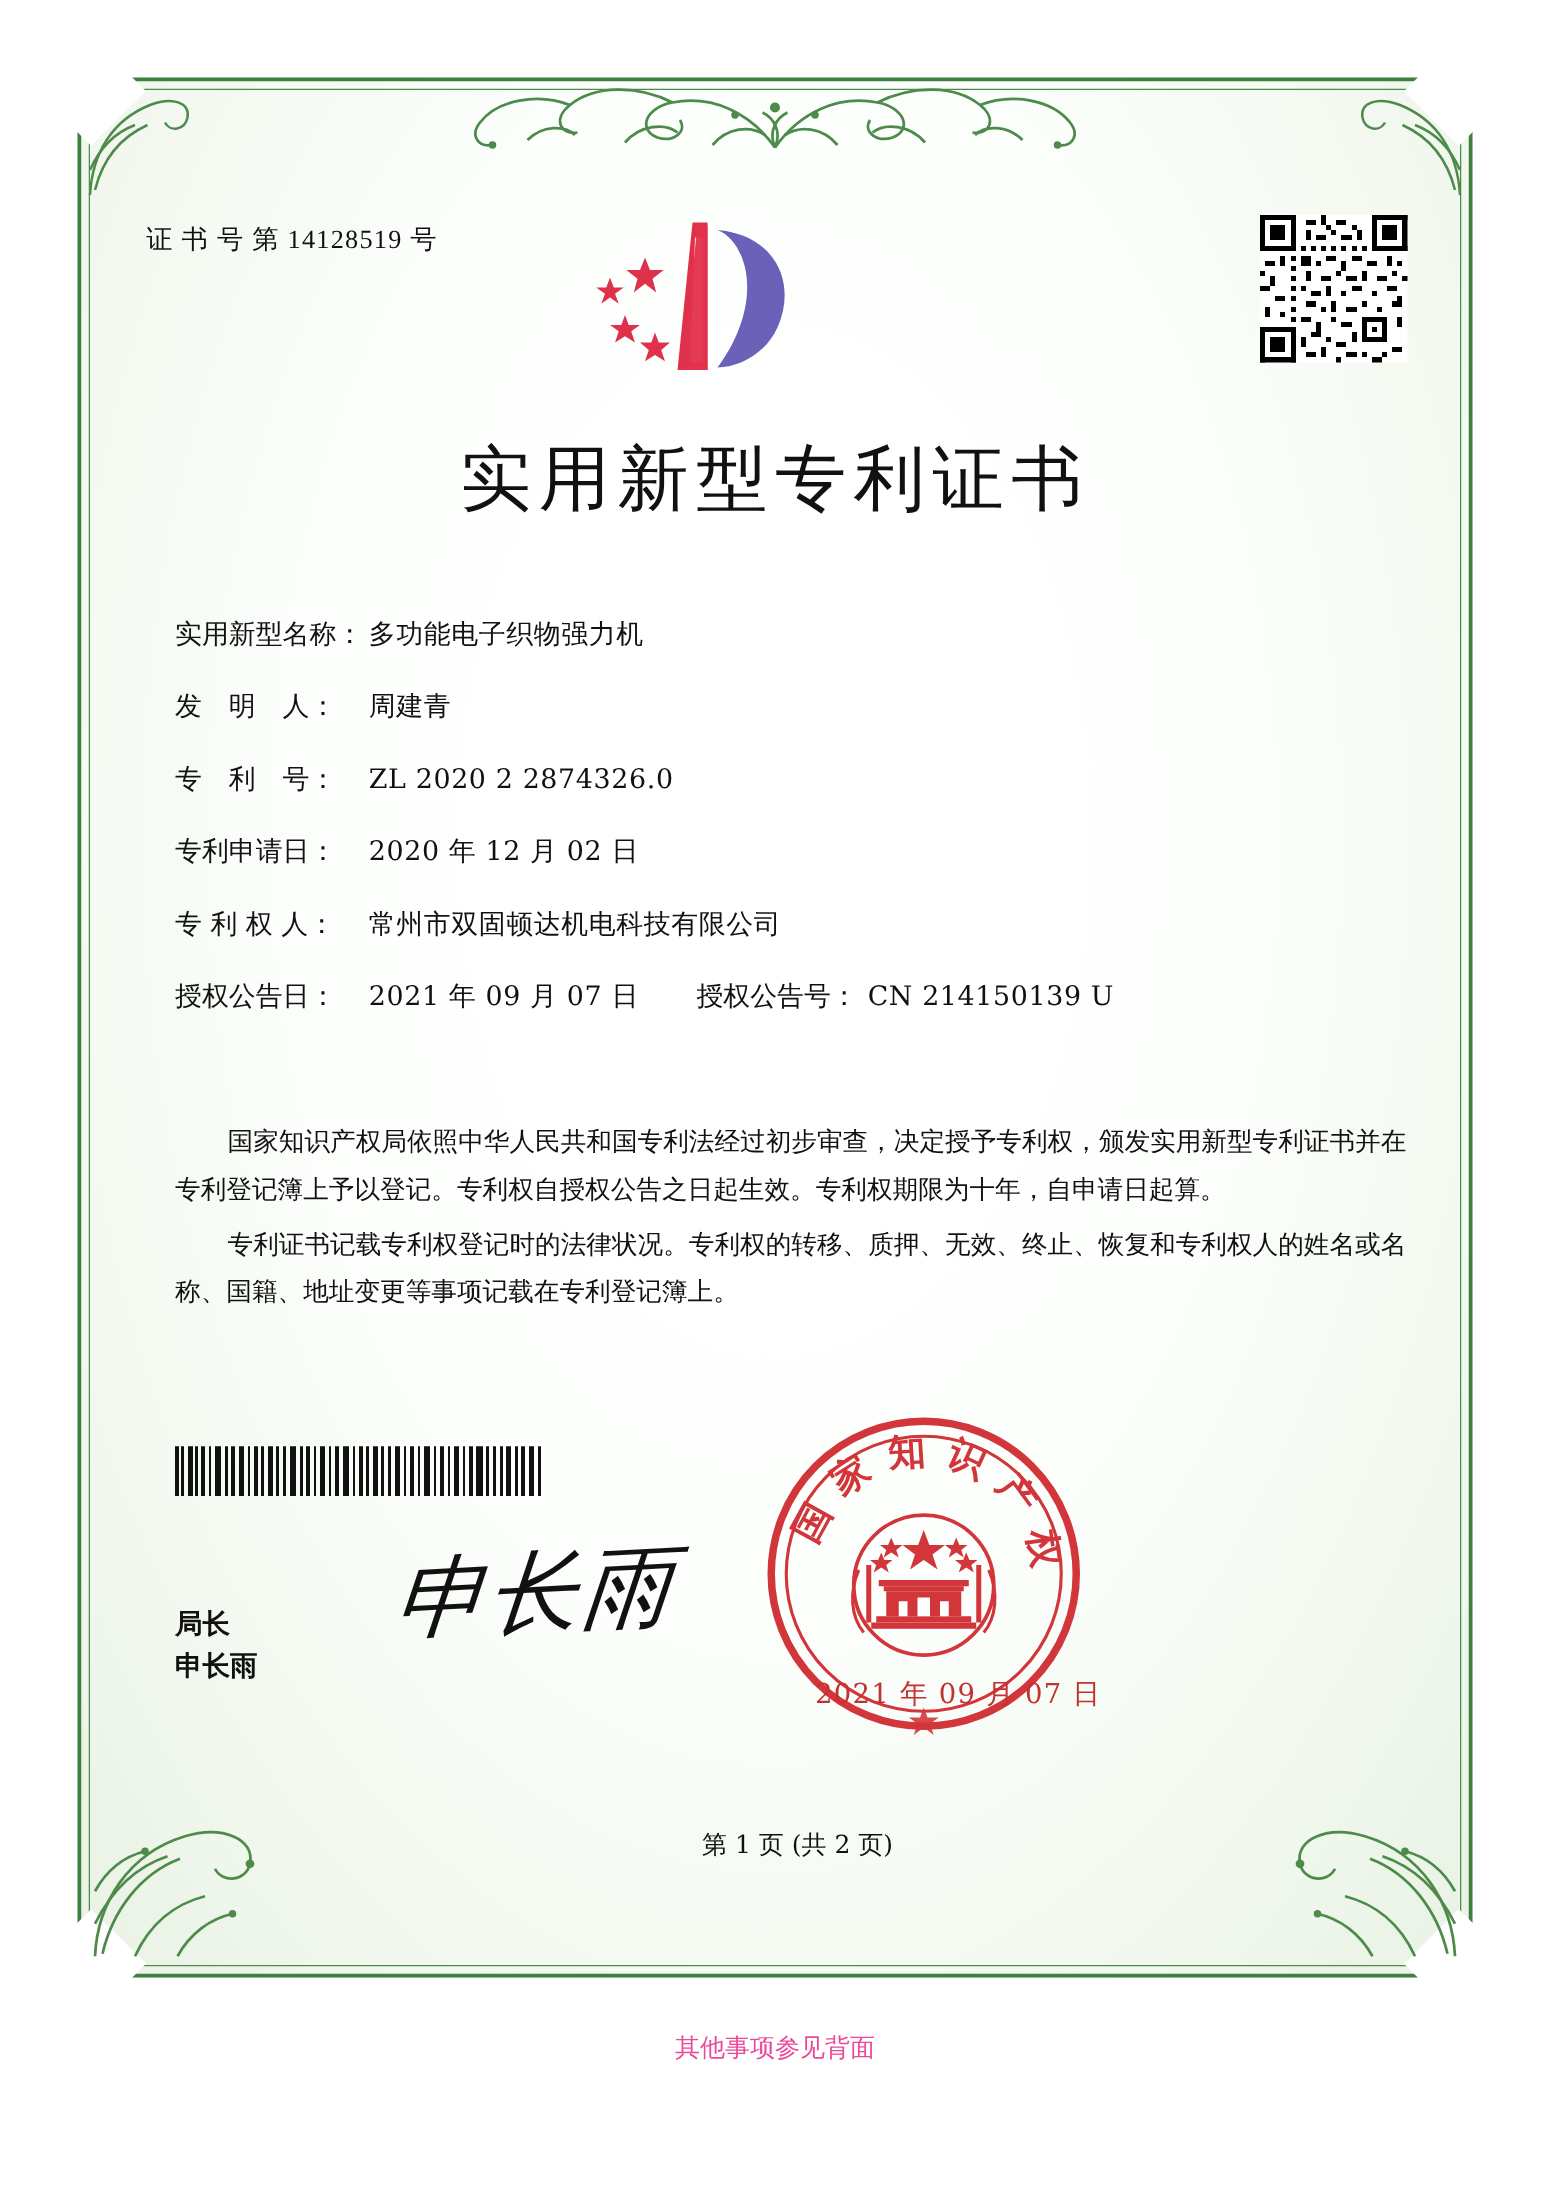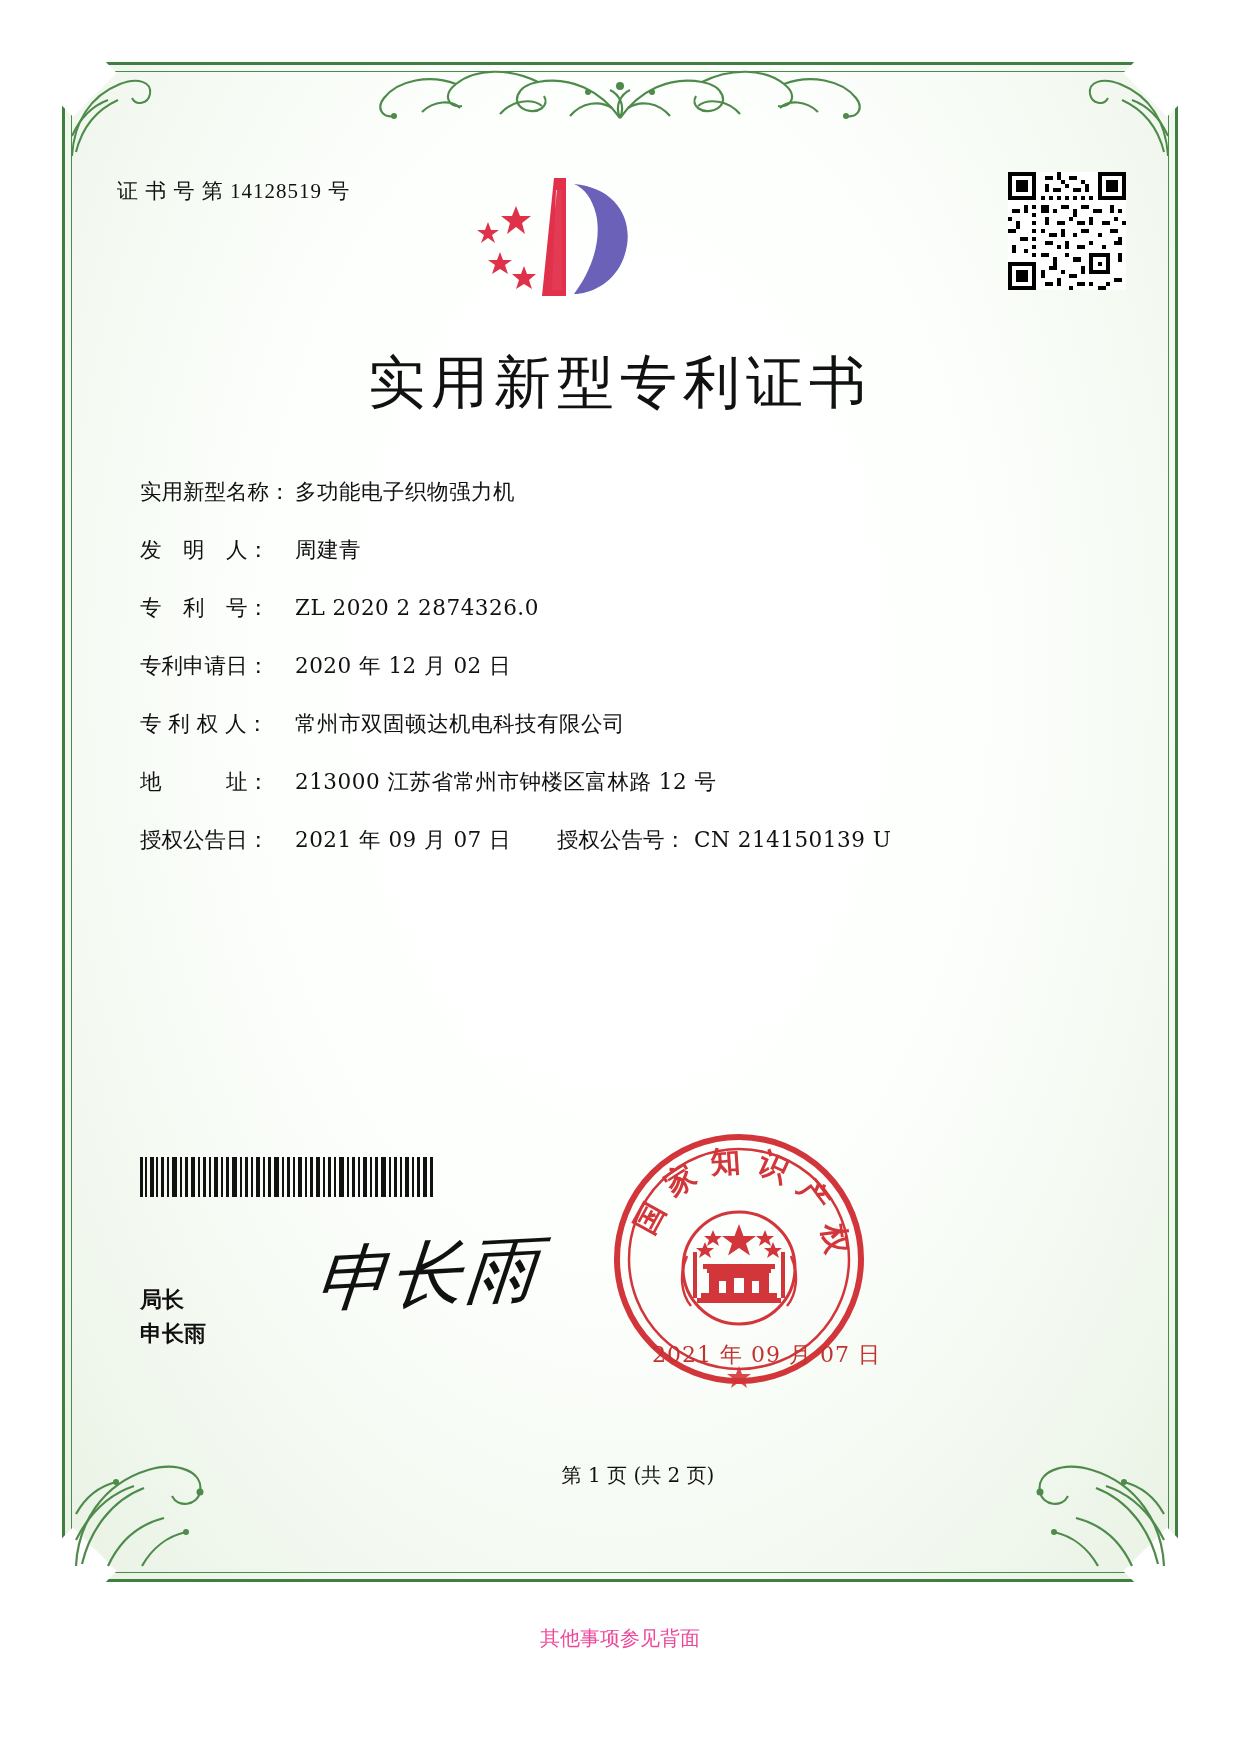--- a/index.html
+++ b/index.html
@@ -122,20 +122,21 @@
     left: 78px;
     top: 415px;
     width: 980px;
   }
   .field-row {
     display: flex;
     align-items: baseline;
     margin-bottom: 29px;
     font-size: 21.5px;
     color: #111;
+    margin-top: 15px;
   }
   .field-label {
     width: 155px;
     flex: 0 0 155px;
     font-family: "DejaVu Serif", serif;
     font-weight: normal;
     letter-spacing: 0px;
     white-space: pre;
   }
   .field-value {
@@ -496,34 +497,34 @@
       <div class="field-row">
         <span class="field-label">专利申请日：</span>
         <span class="field-value">2020 年 12 月 02 日</span>
       </div>
 
       <div class="field-row">
         <span class="field-label">专 利 权 人：</span>
         <span class="field-value">常州市双固顿达机电科技有限公司</span>
       </div>
 
-      <div class="field-row">
-        <span class="field-label">地　　　址：</span>
-        <span class="field-value">213000 江苏省常州市钟楼区富林路 12 号</span>
-      </div>
 
       <div class="field-row dual">
         <span class="field-label">授权公告日：</span>
         <span class="field-value">2021 年 09 月 07 日</span>
         <span class="field-label2">授权公告号：</span>
         <span class="field-value">CN 214150139 U</span>
       </div>
 
     </div>
 
+    <div class="paras">
+      <p>国家知识产权局依照中华人民共和国专利法经过初步审查，决定授予专利权，颁发实用新型专利证书并在专利登记簿上予以登记。专利权自授权公告之日起生效。专利权期限为十年，自申请日起算。</p>
+      <p>专利证书记载专利权登记时的法律状况。专利权的转移、质押、无效、终止、恢复和专利权人的姓名或名称、国籍、地址变更等事项记载在专利登记簿上。</p>
+    </div>
 
     <div class="barcode">
       <svg width="300" height="40" viewBox="0 0 300 40" shape-rendering="crispEdges">
         <rect width="300" height="40" fill="#ffffff" opacity="0"></rect>
         <g fill="#111111">
           <rect x="0" y="0" width="3" height="40"></rect>
             <rect x="5" y="0" width="2" height="40"></rect>
           <rect x="10" y="0" width="4" height="40"></rect>
             <rect x="16" y="0" width="2" height="40"></rect>
           <rect x="21" y="0" width="3" height="40"></rect>

